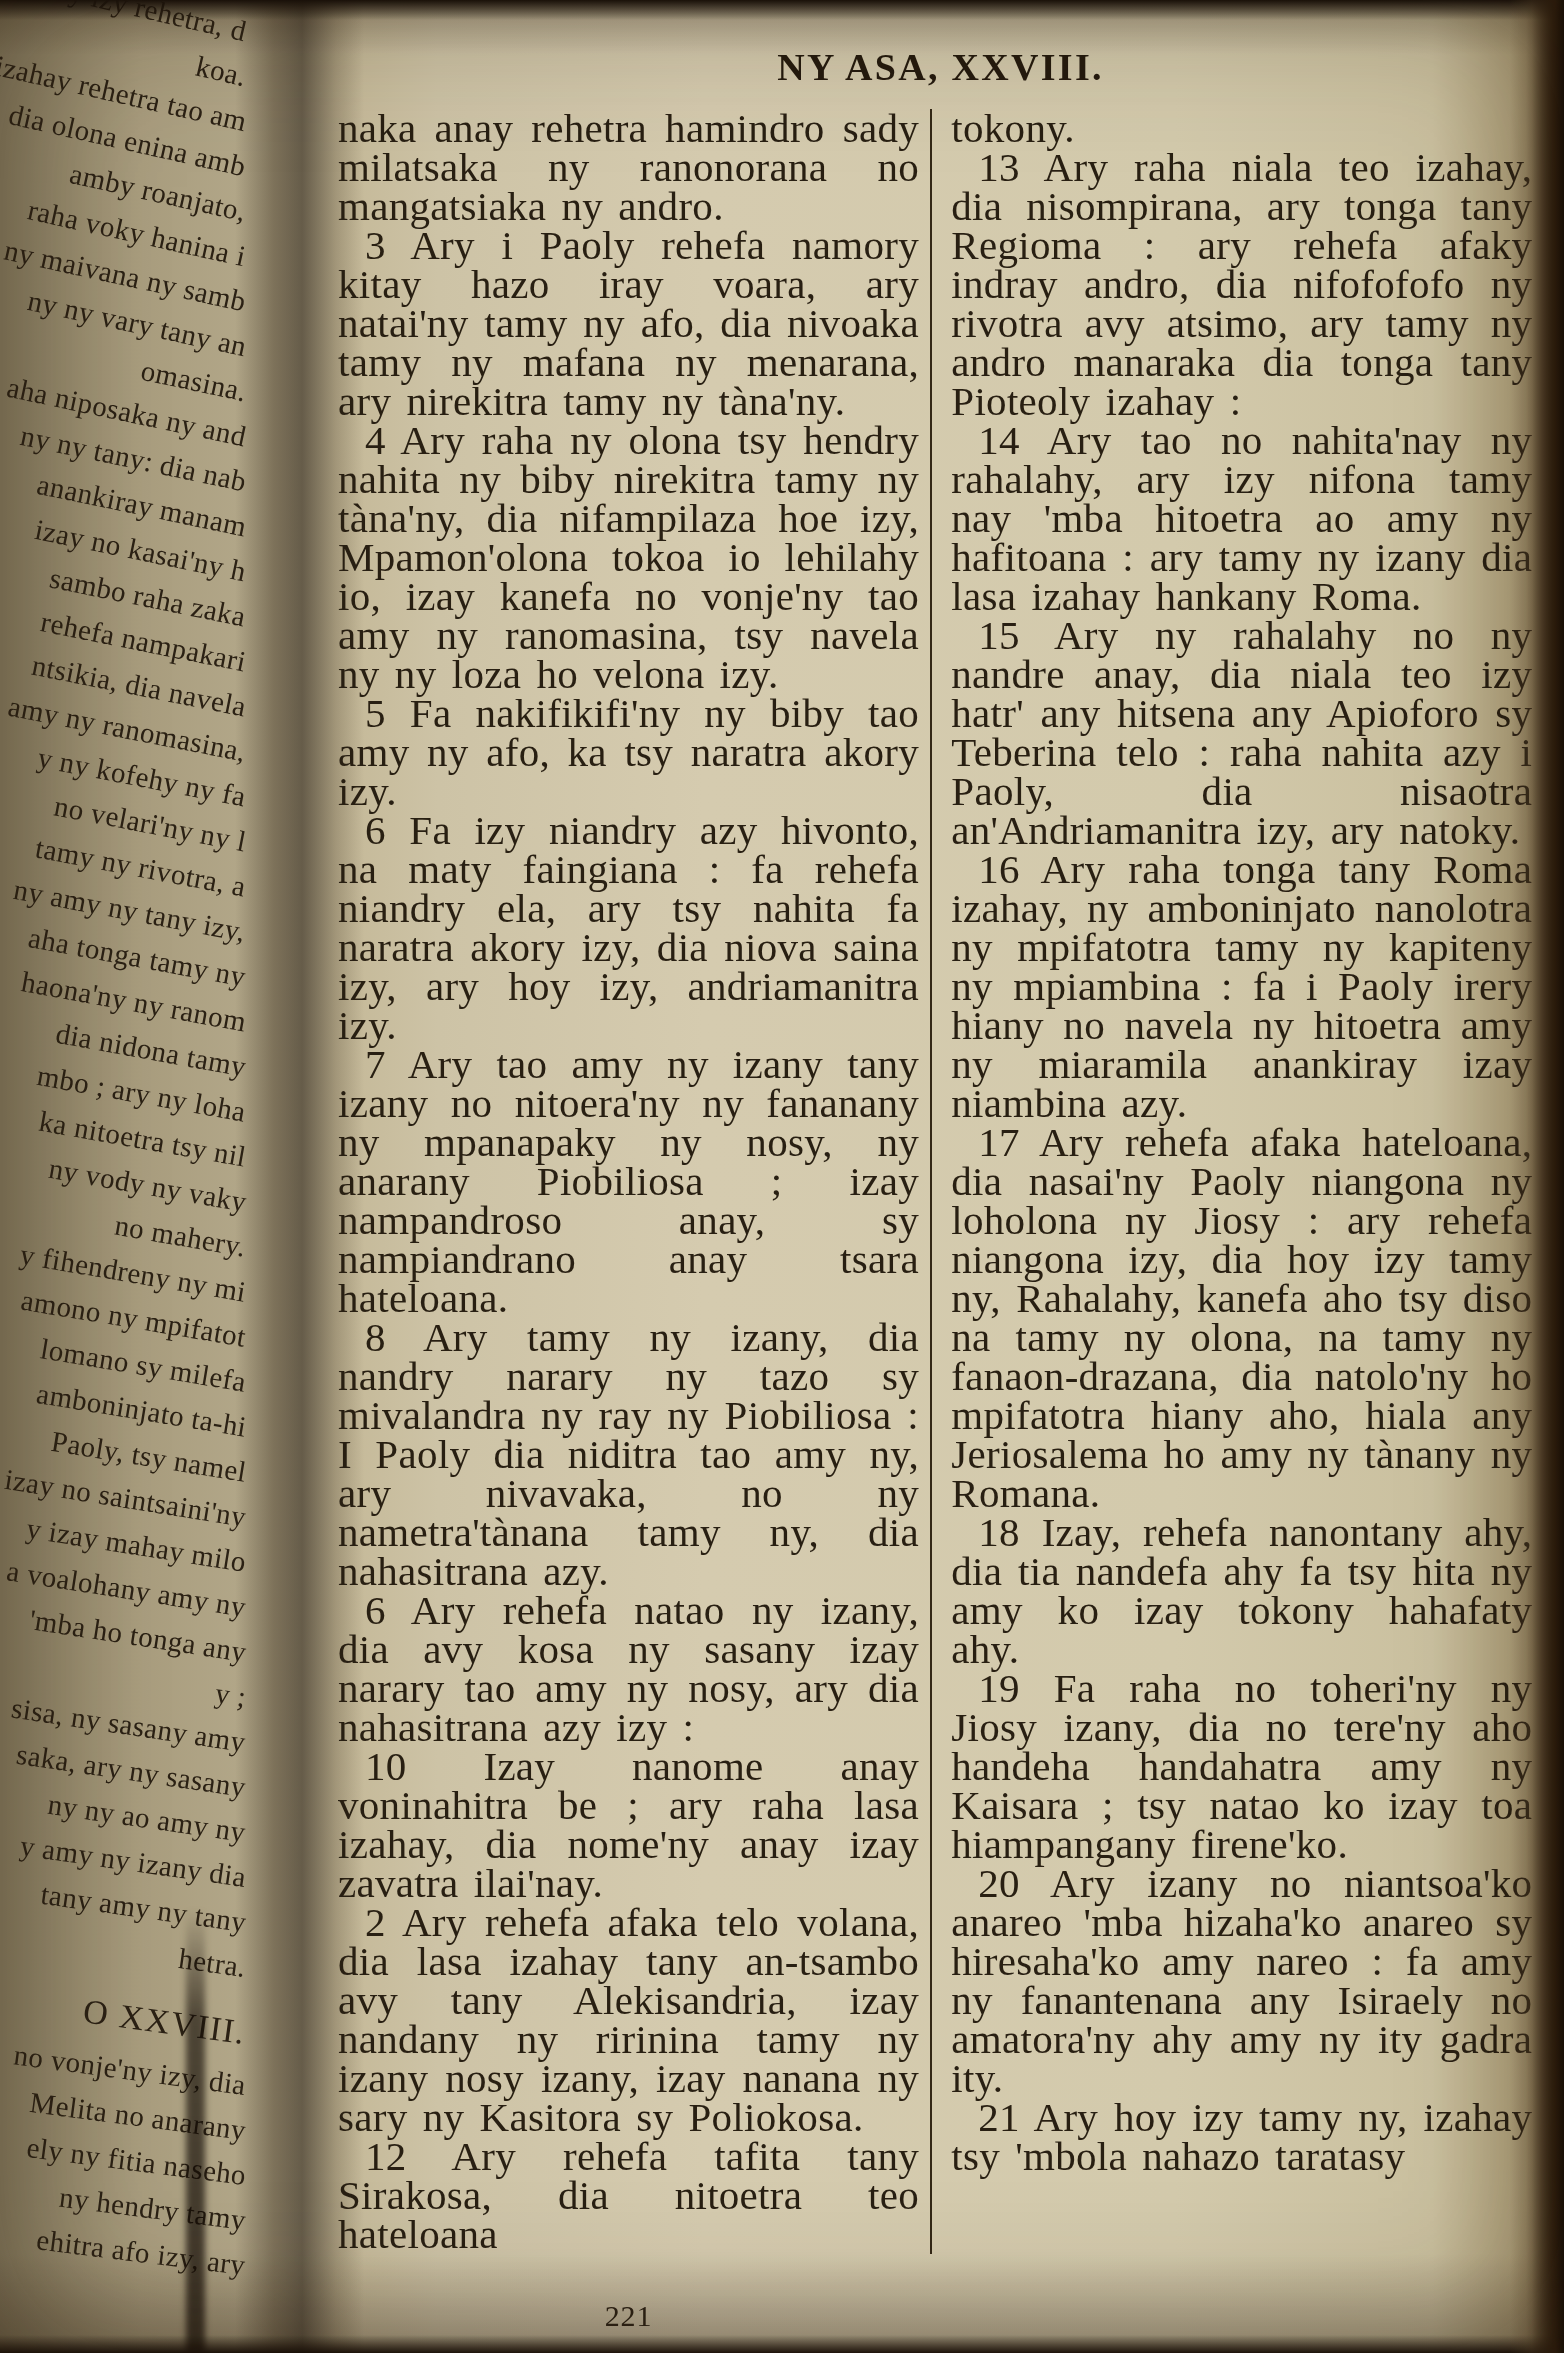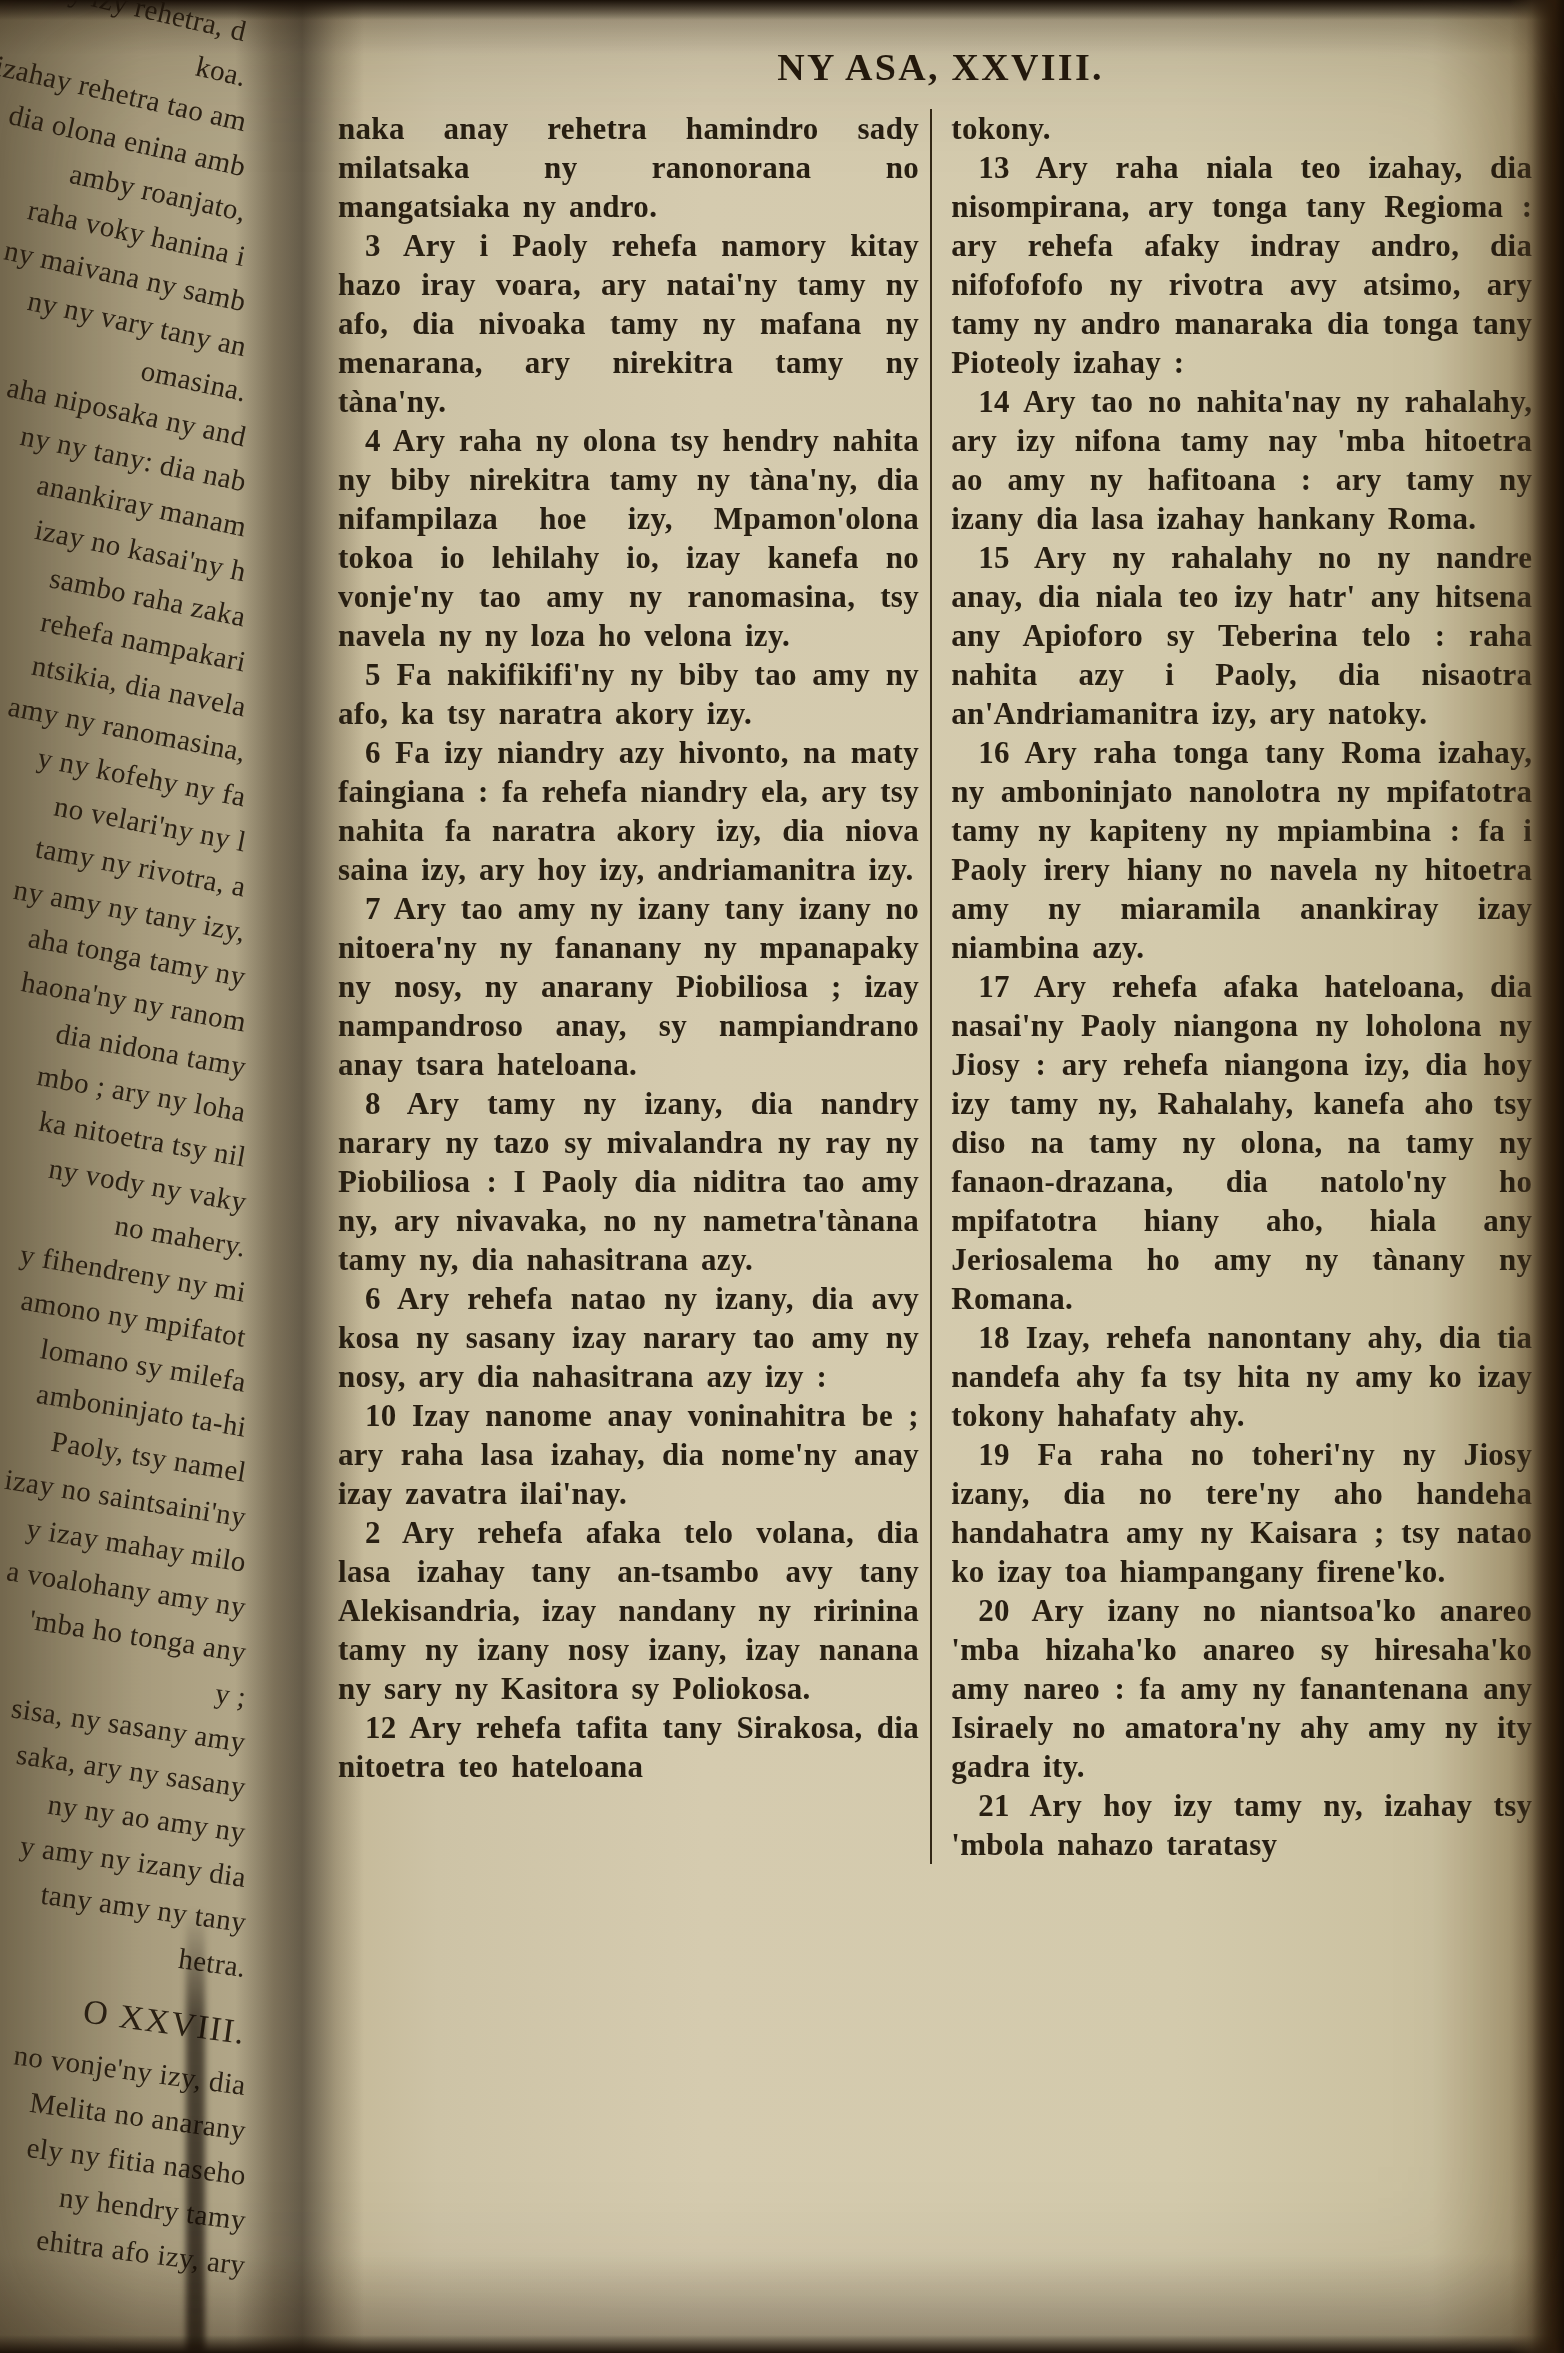--- a/index.html
+++ b/index.html
@@ -69,25 +69,24 @@
     padding-top:45px;
     font-size:38px;font-weight:bold;letter-spacing:2.3px;
     color:#241a0e;
   }
   .columns{
     display:flex;align-items:stretch;
     margin-top:20.3px;
   }
   .col{
     width:581px;
-    font-size:31px;line-height:39px;
+    font-size:41px;line-height:39px;
     text-align:justify;
     letter-spacing:0.3px;word-spacing:4.7px;
     color:var(--ink);
-    font-weight:bold;
   }
   .col p{margin:0;text-indent:27px;}
   .col p:first-child{text-indent:0;}
   .divider{
     width:2.3px;background:#332816;
     margin-left:11px;margin-right:19px;
   }
   .pagenum{
     position:absolute;left:0;top:2299px;width:581px;
     text-align:center;font-size:30px;color:#2b2114;letter-spacing:0.8px;
@@ -193,20 +192,21 @@
           <p class="verse">15 Ary ny rahalahy no ny nandre anay, dia niala teo izy hatr' any hitsena any Apioforo sy Teberina telo : raha nahita azy i Paoly, dia nisaotra an'Andriamanitra izy, ary natoky.</p>
           <p class="verse">16 Ary raha tonga tany Roma izahay, ny amboninjato nanolotra ny mpifatotra tamy ny kapiteny ny mpiambina : fa i Paoly irery hiany no navela ny hitoetra amy ny miaramila anankiray izay niambina azy.</p>
           <p class="verse">17 Ary rehefa afaka hateloana, dia nasai'ny Paoly niangona ny loholona ny Jiosy : ary rehefa niangona izy, dia hoy izy tamy ny, Rahalahy, kanefa aho tsy diso na tamy ny olona, na tamy ny fanaon-drazana, dia natolo'ny ho mpifatotra hiany aho, hiala any Jeriosalema ho amy ny tànany ny Romana.</p>
           <p class="verse">18 Izay, rehefa nanontany ahy, dia tia nandefa ahy fa tsy hita ny amy ko izay tokony hahafaty ahy.</p>
           <p class="verse">19 Fa raha no toheri'ny ny Jiosy izany, dia no tere'ny aho handeha handahatra amy ny Kaisara ; tsy natao ko izay toa hiampangany firene'ko.</p>
           <p class="verse">20 Ary izany no niantsoa'ko anareo 'mba hizaha'ko anareo sy hiresaha'ko amy nareo : fa amy ny fanantenana any Isiraely no amatora'ny ahy amy ny ity gadra ity.</p>
           <p class="verse">21 Ary hoy izy tamy ny, izahay tsy 'mbola nahazo taratasy</p>
         </div>
     </div>
 
+    <div class="pagenum">221</div>
   </div>
 
   <div class="top-edge"></div>
   <div class="bottom-edge"></div>
   <div class="right-edge"></div>
 
 </div>
 
 
 </body></html>

